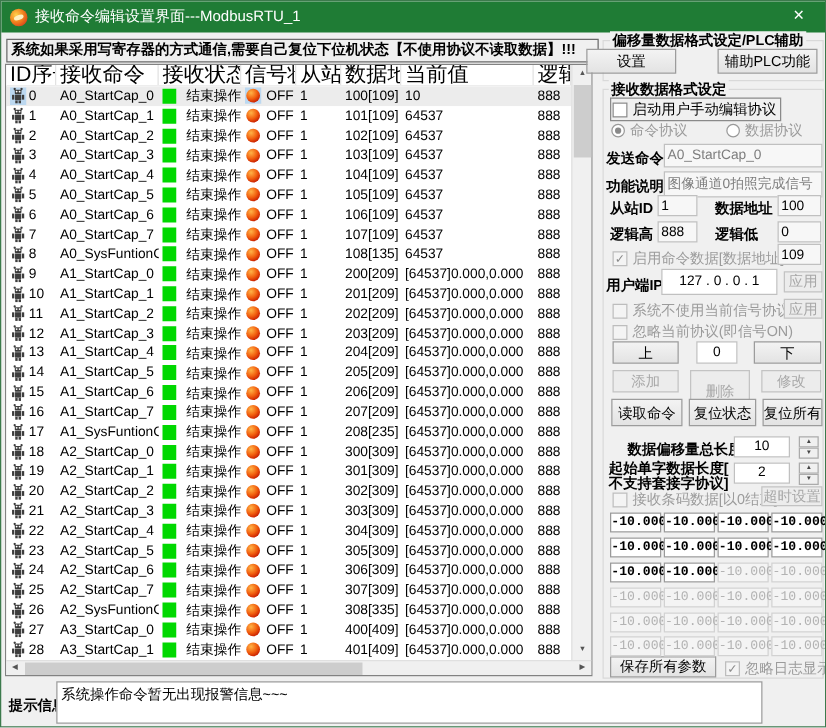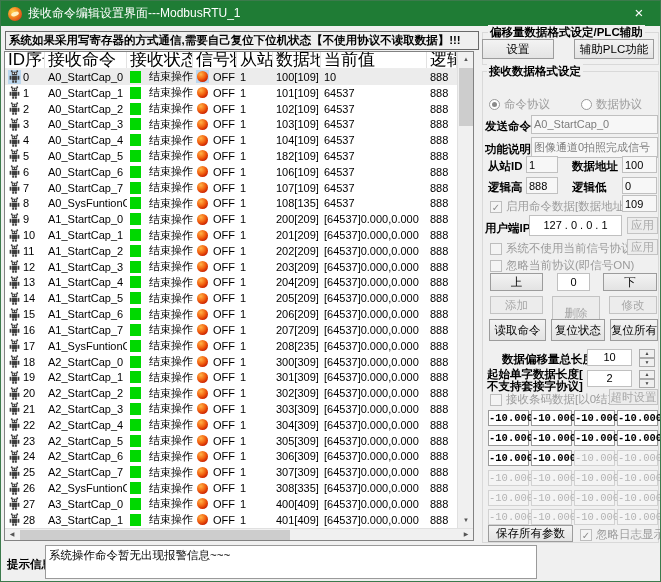--- a/index.html
+++ b/index.html
@@ -80,21 +80,21 @@
     margin-right:4px; position:relative; flex:none; }
   .radio.on::after { content:""; position:absolute; left:2px; top:2px; width:5px; height:5px;
     border-radius:50%; background:#8a8a8a; }
   .spin { position:absolute; width:16px; display:flex; flex-direction:column; }
   .spin div { flex:1; border:1px solid #ababab; background:#f0f0f0; font-size:5px; color:#444;
     text-align:center; line-height:7px; }
   .offcell { position:absolute; width:41px; height:16px; border:1px solid #9a9a9a; background:#fff;
     font-size:10.5px; font-weight:bold; text-align:center; line-height:14px;font-family:Liberation Mono, monospace; }
   .offcell.dis { border-color:#d2d2d2; background:#f4f4f4; color:#b3b3b3; font-weight:normal; }
   
-  #status-box { position:absolute; left:44px; top:544px; width:492px; height:34px;
+  #status-box { position:absolute; left:44px; top:544px; width:565px; height:34px;
     background:#fff; border:1px solid #9a9a9a; font-size:11.5px; padding:2px 3px; }
   #status-label { position:absolute; left:6px; top:556px; font-size:11.5px; }
 </style>
 </head>
 <body>
 
 <div id="window">
 
   <div id="titlebar">
     <div id="title-icon"></div>
@@ -314,21 +314,21 @@
         <span class="gblock"></span>
         <span>结束操作</span>
       </div>
       <div class="td c3">
         <span class="lamp-wrap">
               <span class="lamp"></span>
             </span>
         <span>OFF</span>
       </div>
       <div class="td c4">1</div>
-      <div class="td c5">182[109]</div>
+      <div class="td c5">105[109]</div>
       <div class="td c6">64537</div>
       <div class="td c7">888</div>
     </div>
 
     <div class="tr">
       <div class="td c0">
         <span class="icwrap">
           <svg width="11" height="13" viewBox="0 0 12 14" fill="#3d3d3d">
             <circle cx="3" cy="1.2" r="1"></circle>
                 <circle cx="9" cy="1.2" r="1"></circle>
@@ -1138,26 +1138,30 @@
     </div>
     <div id="hscroll">
       <div class="arr" style="left:0">◀</div>
       <div id="hs-thumb"></div>
       <div class="arr" style="right:0">▶</div>
     </div>
   </div>
 
   <div id="fs1"></div>
   <div class="grouplab" style="left:487px; top:24px;">偏移量数据格式设定/PLC辅助</div>
-  <div class="btn" style="left:481px; top:38px; width:72px; height:20px;">设置</div>
+  <div class="btn" style="left:468px; top:38px; width:72px; height:20px;">设置</div>
   <div class="btn" style="left:573px; top:38px; width:80px; height:20px;">辅助PLC功能</div>
 
   <div id="fs2"></div>
   <div class="grouplab" style="left:486px; top:63px;">接收数据格式设定</div>
 
+  <div class="chkrow" style="left:487px; top:77px; border:1px solid #8a8a8a; padding:1px 3px 1px 1px;">
+    <span class="chk"></span>
+    <span>启动用户手动编辑协议</span>
+  </div>
   <div class="chkrow gray" style="left:488px; top:96px;">
     <span class="radio on"></span>
     <span>命令协议</span>
   </div>
   <div class="chkrow gray" style="left:580px; top:96px;">
     <span class="radio"></span>
     <span>数据协议</span>
   </div>
 
   <div class="lab" style="left:484px; top:118px;">发送命令</div>

